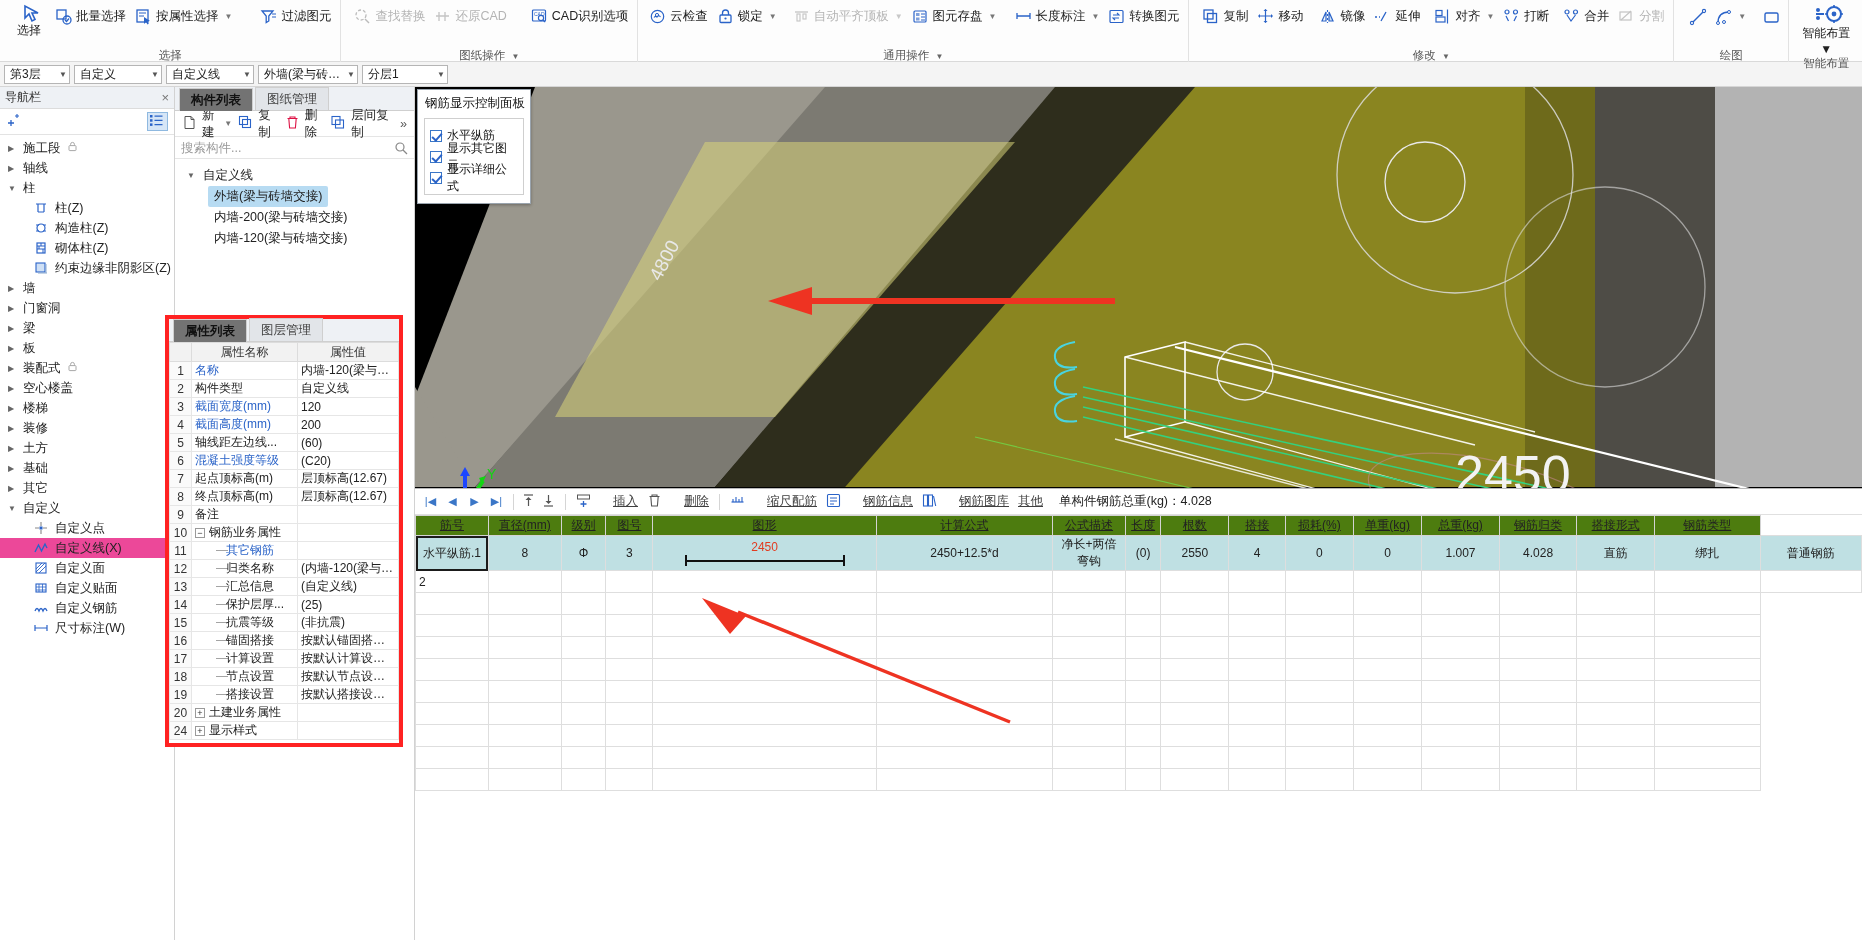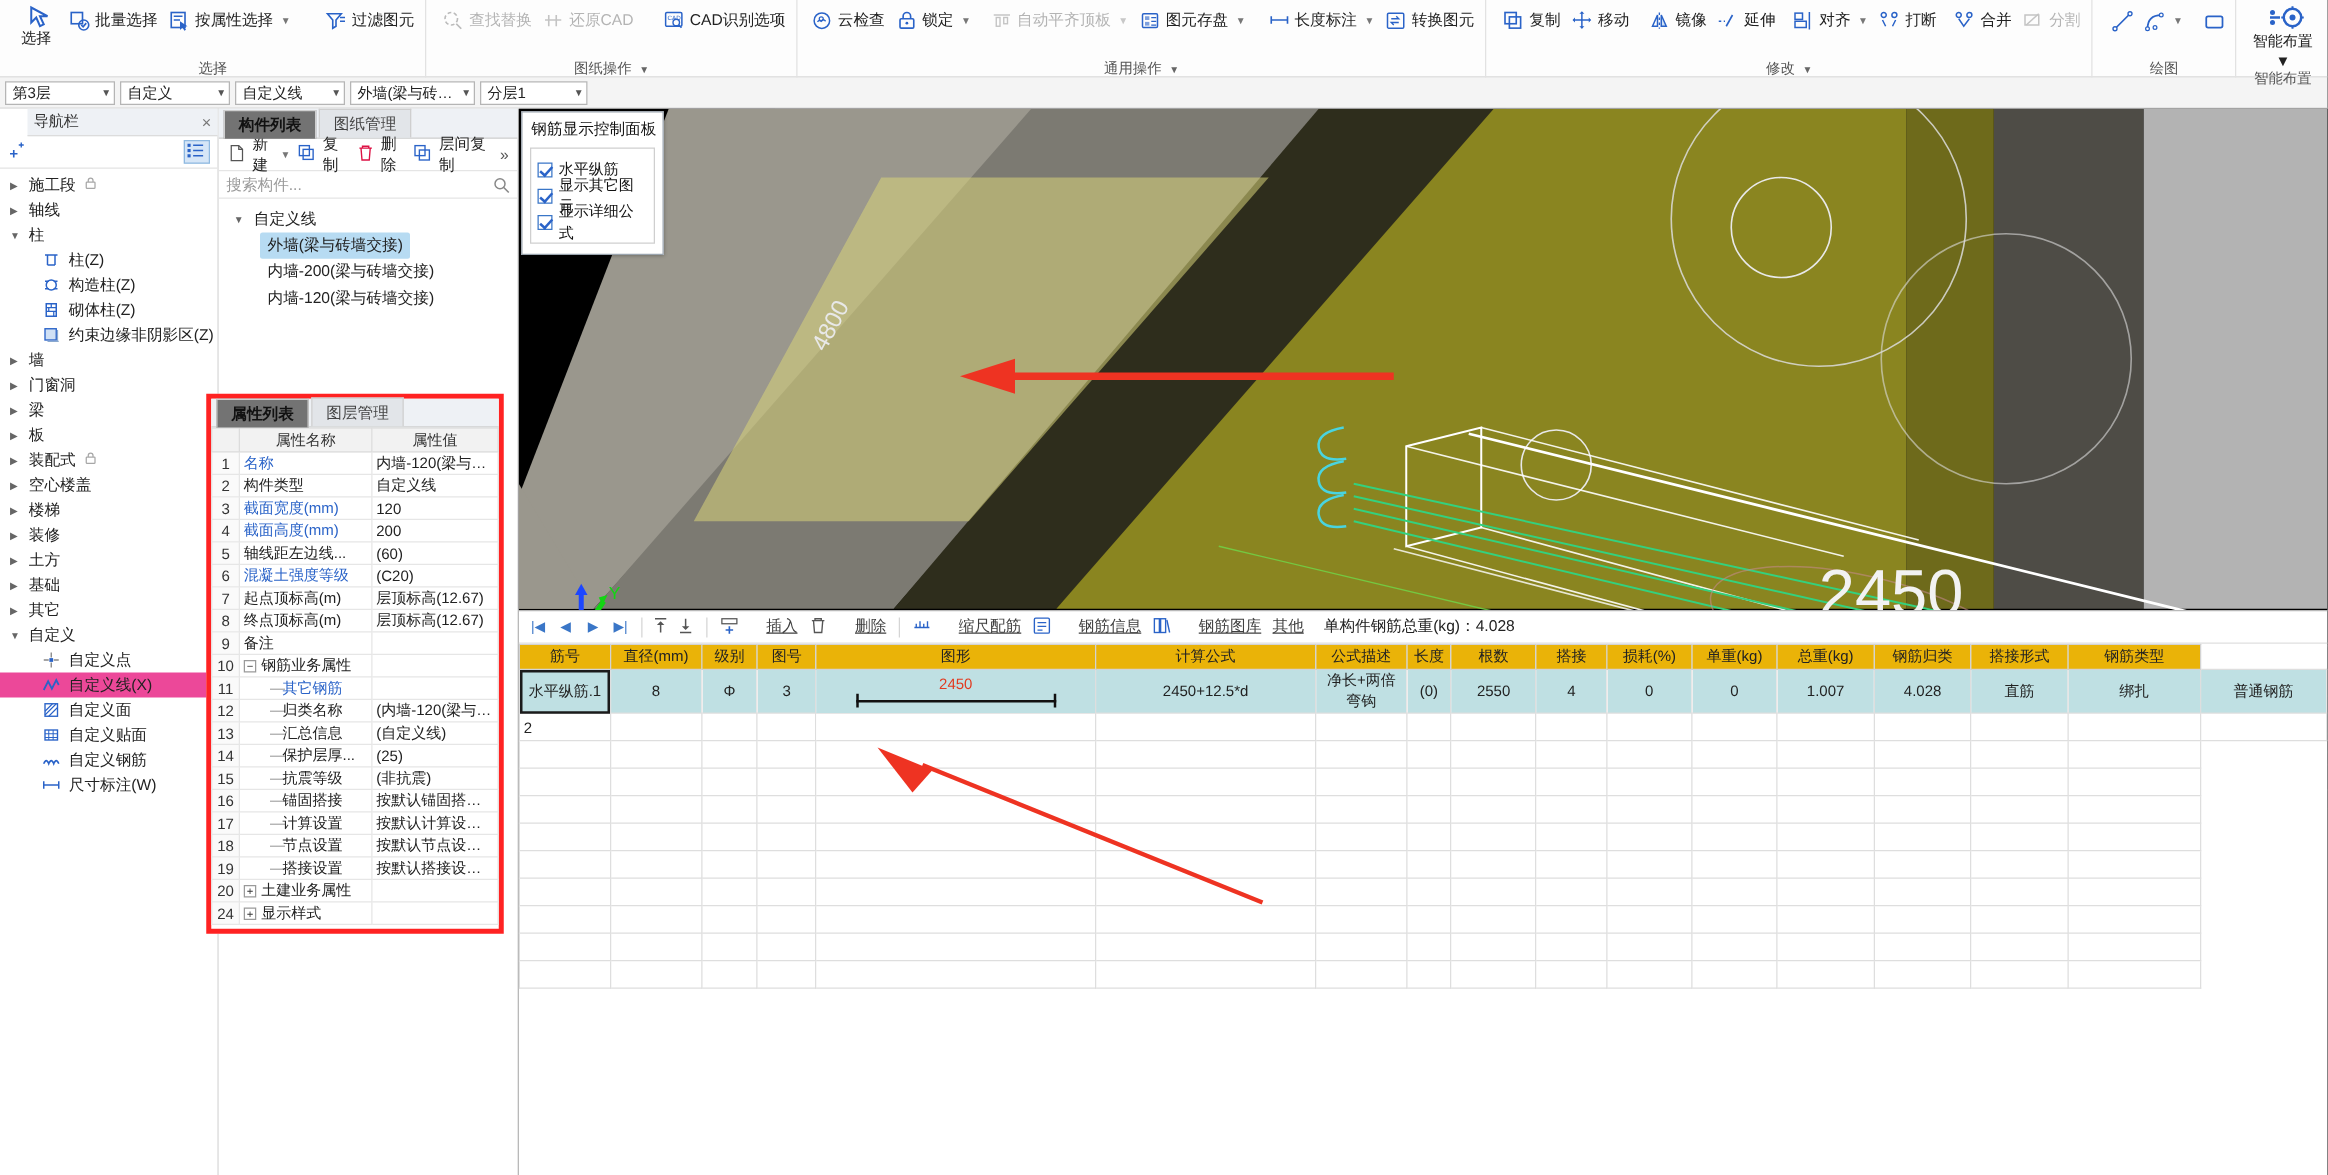--- a/index.html
+++ b/index.html
@@ -63,36 +63,35 @@
     height: 25px; background: #f4f4f4; border-bottom: 1px solid #d6d6d6;
     display: flex; align-items: center; gap: 4px; padding: 0 4px;
   }
   .combo {
     height: 19px; border: 1px solid #b5b5b5; background: #fff;
     display: flex; align-items: center; justify-content: space-between;
     padding: 0 2px 0 5px; font-size: 12px; color: #222; cursor: pointer;
   }
   .combo .cv { overflow: hidden; white-space: nowrap; text-overflow: ellipsis; }
   .combo .ca { font-size: 8px; color: #555; padding-left: 4px; }
-  .combo.w1 { width: 88px; } .combo.w2 { width: 88px; }
+  .combo.w1 { width: 66px; } .combo.w2 { width: 88px; }
   .combo.w3 { width: 88px; } .combo.w4 { width: 100px; } .combo.w5 { width: 86px; }
 
   
   .main { display: flex; height: 853px; }
 
   
   .nav {
     width: 175px; background: #fff; border-right: 1px solid #d2d2d2;
     display: flex; flex-direction: column;
   }
   .nav-head {
     height: 22px; background: #eef1f5; display: flex; align-items: center;
     justify-content: space-between; padding: 0 5px; font-size: 12px; color: #333;
     border-bottom: 1px solid #dcdcdc;
-    margin-left: 22px;
   }
   .nav-head .x { color: #777; font-size: 13px; cursor: pointer; }
   .nav-tools {
     height: 26px; display: flex; align-items: center; justify-content: space-between;
     padding: 0 6px; border-bottom: 1px solid #e3e3e3;
   }
   .navtool-r { display: flex; gap: 3px; }
   .navbtn {
     width: 21px; height: 19px; border: 1px solid transparent;
     display: flex; align-items: center; justify-content: center; cursor: pointer;
@@ -221,22 +220,22 @@
   .navarrow {
     width: 19px; height: 19px; display: flex; align-items: center; justify-content: center;
     color: #3a76c7; cursor: pointer; font-size: 11px;
   }
   .tsep { width: 1px; height: 16px; background: #d5d5d5; margin: 0 4px; }
   .tbtn { display: flex; align-items: center; gap: 20px; cursor: pointer; color: #404040; padding: 1px 3px; text-decoration: underline; }
   .summary { margin-left: 10px; color: #222; }
   .rebar-grid { flex: 1; overflow: hidden; }
   .rtable { width: 100%; border-collapse: collapse; font-size: 12px; table-layout: fixed; }
   .rtable th {
-    background: #eab308; border: 1px solid #d3d3d3; font-weight: normal;
-    height: 20px; color: #222; font-size: 12px; padding: 0 2px;
+    background: #4d7c0f; border: 1px solid #d3d3d3; font-weight: normal;
+    height: 20px; color: #222; font-size: 12px; padding: 0 2px; text-decoration: underline;
   }
   .rtable td {
     border: 1px solid #dedede; height: 34px; text-align: center;
     color: #222; padding: 0 3px; overflow: hidden;
   }
   .rtable tr.datarow td { background: #bfe0e3; }
   .rtable tr.emptyrow td { background: #fff; height: 22px; }
   .rtable td.rowhdr { background: #cfe6e8; }
   .rowhdr-sel { outline: 2px solid #1b1b1b; outline-offset: -2px; }
   .shapecell { position: relative; }

